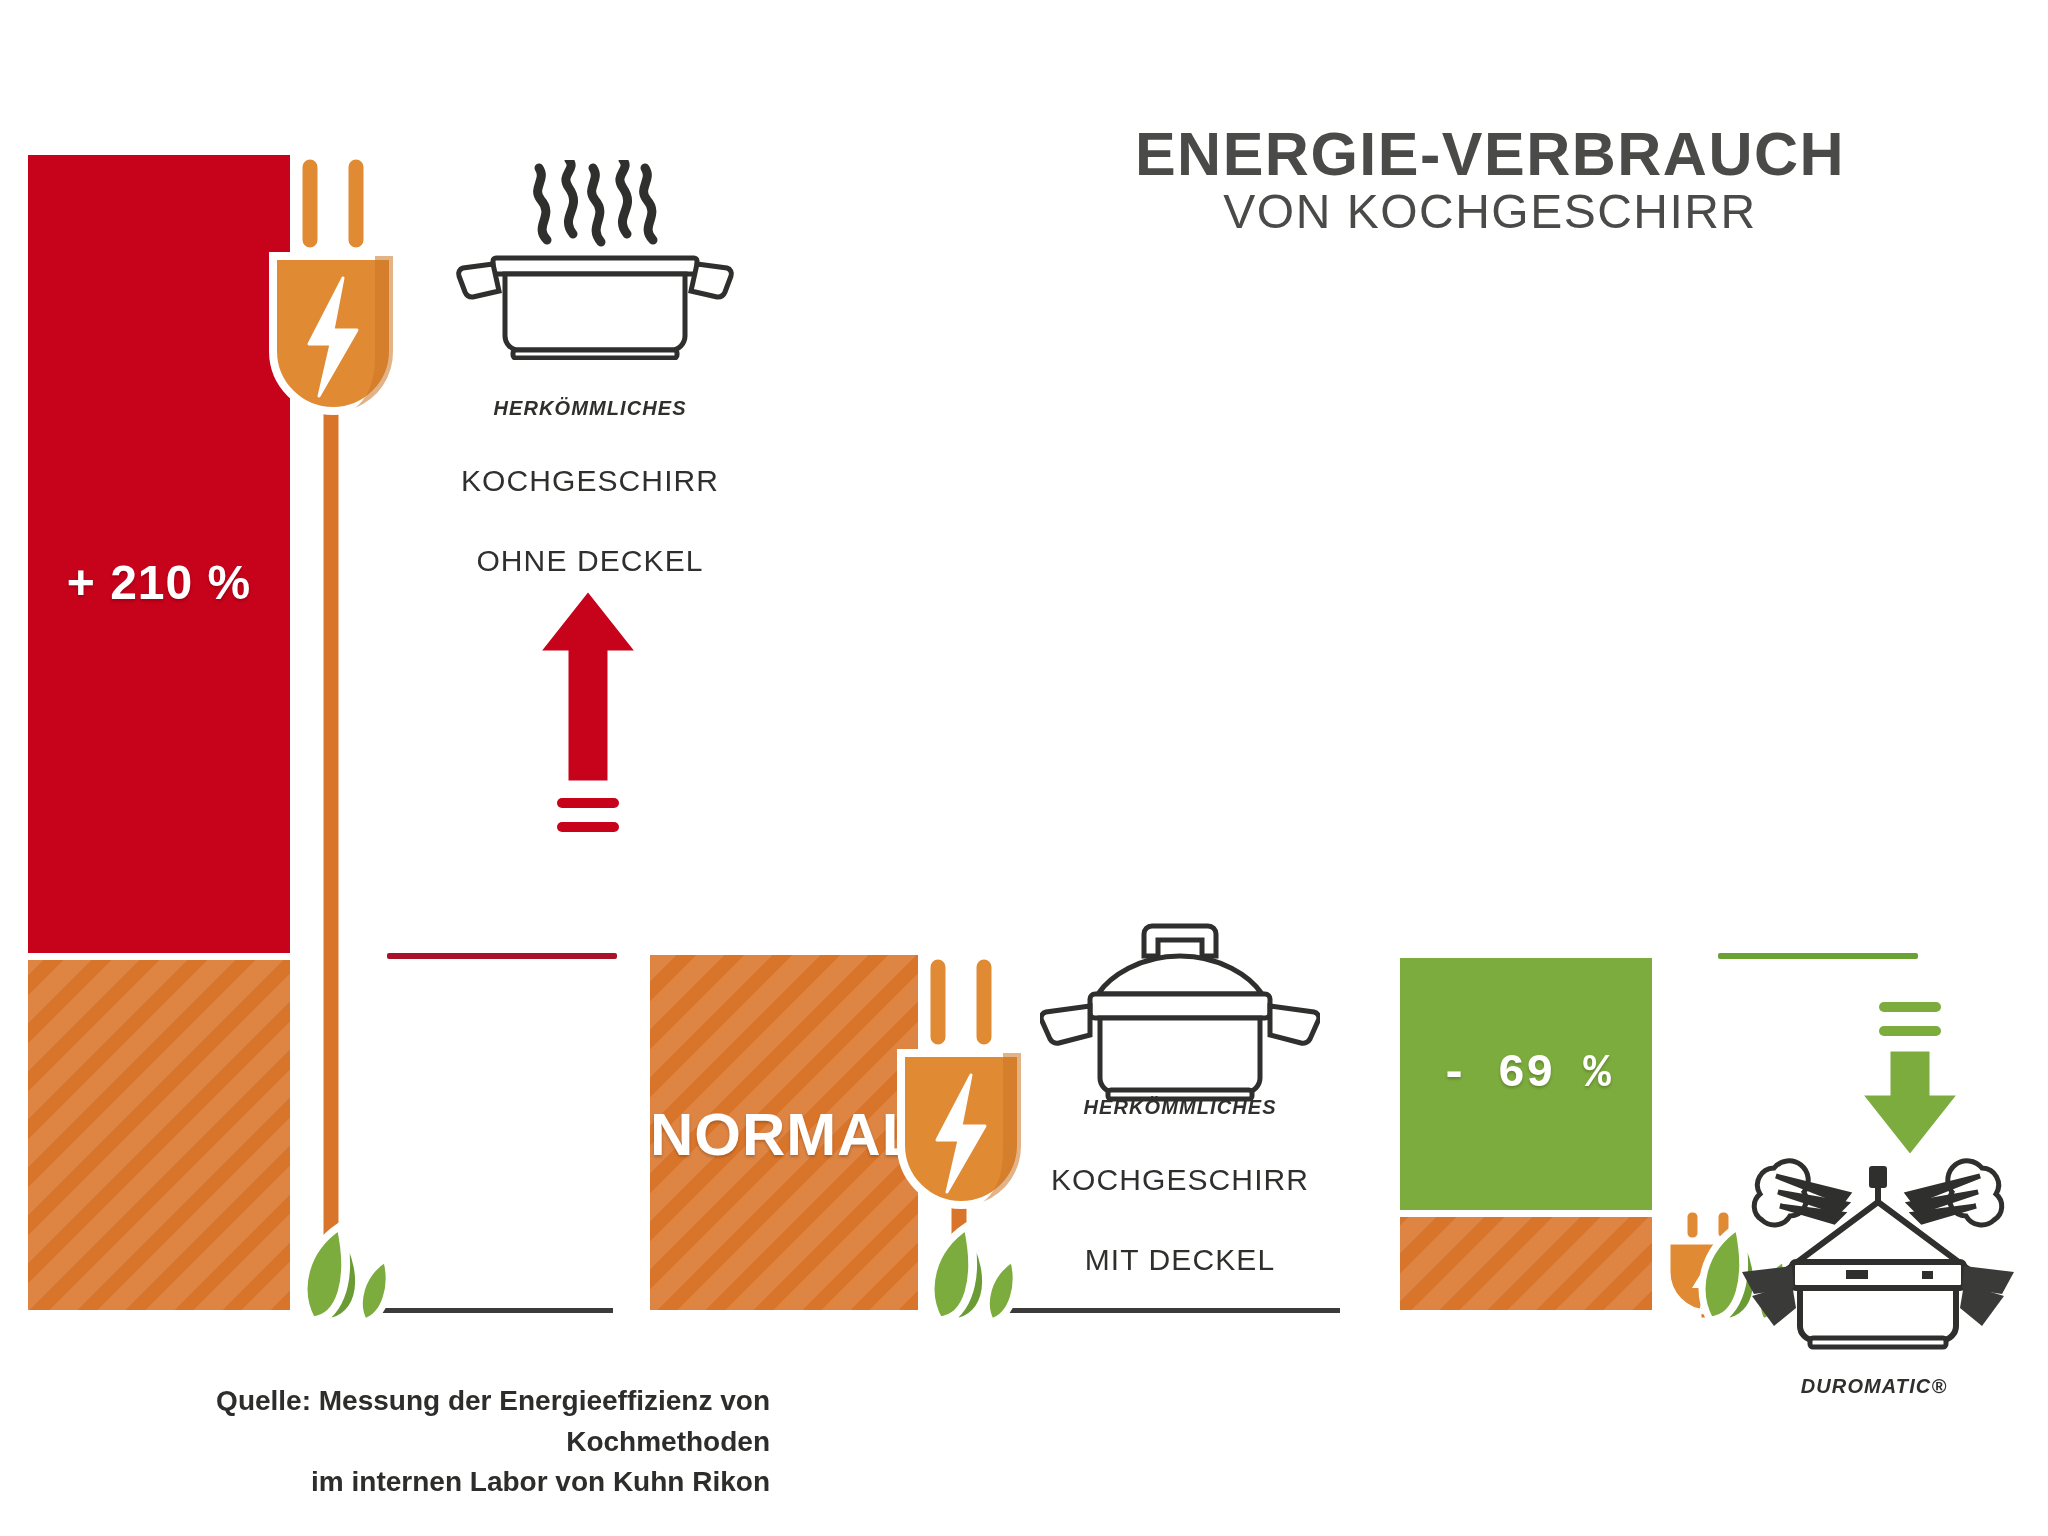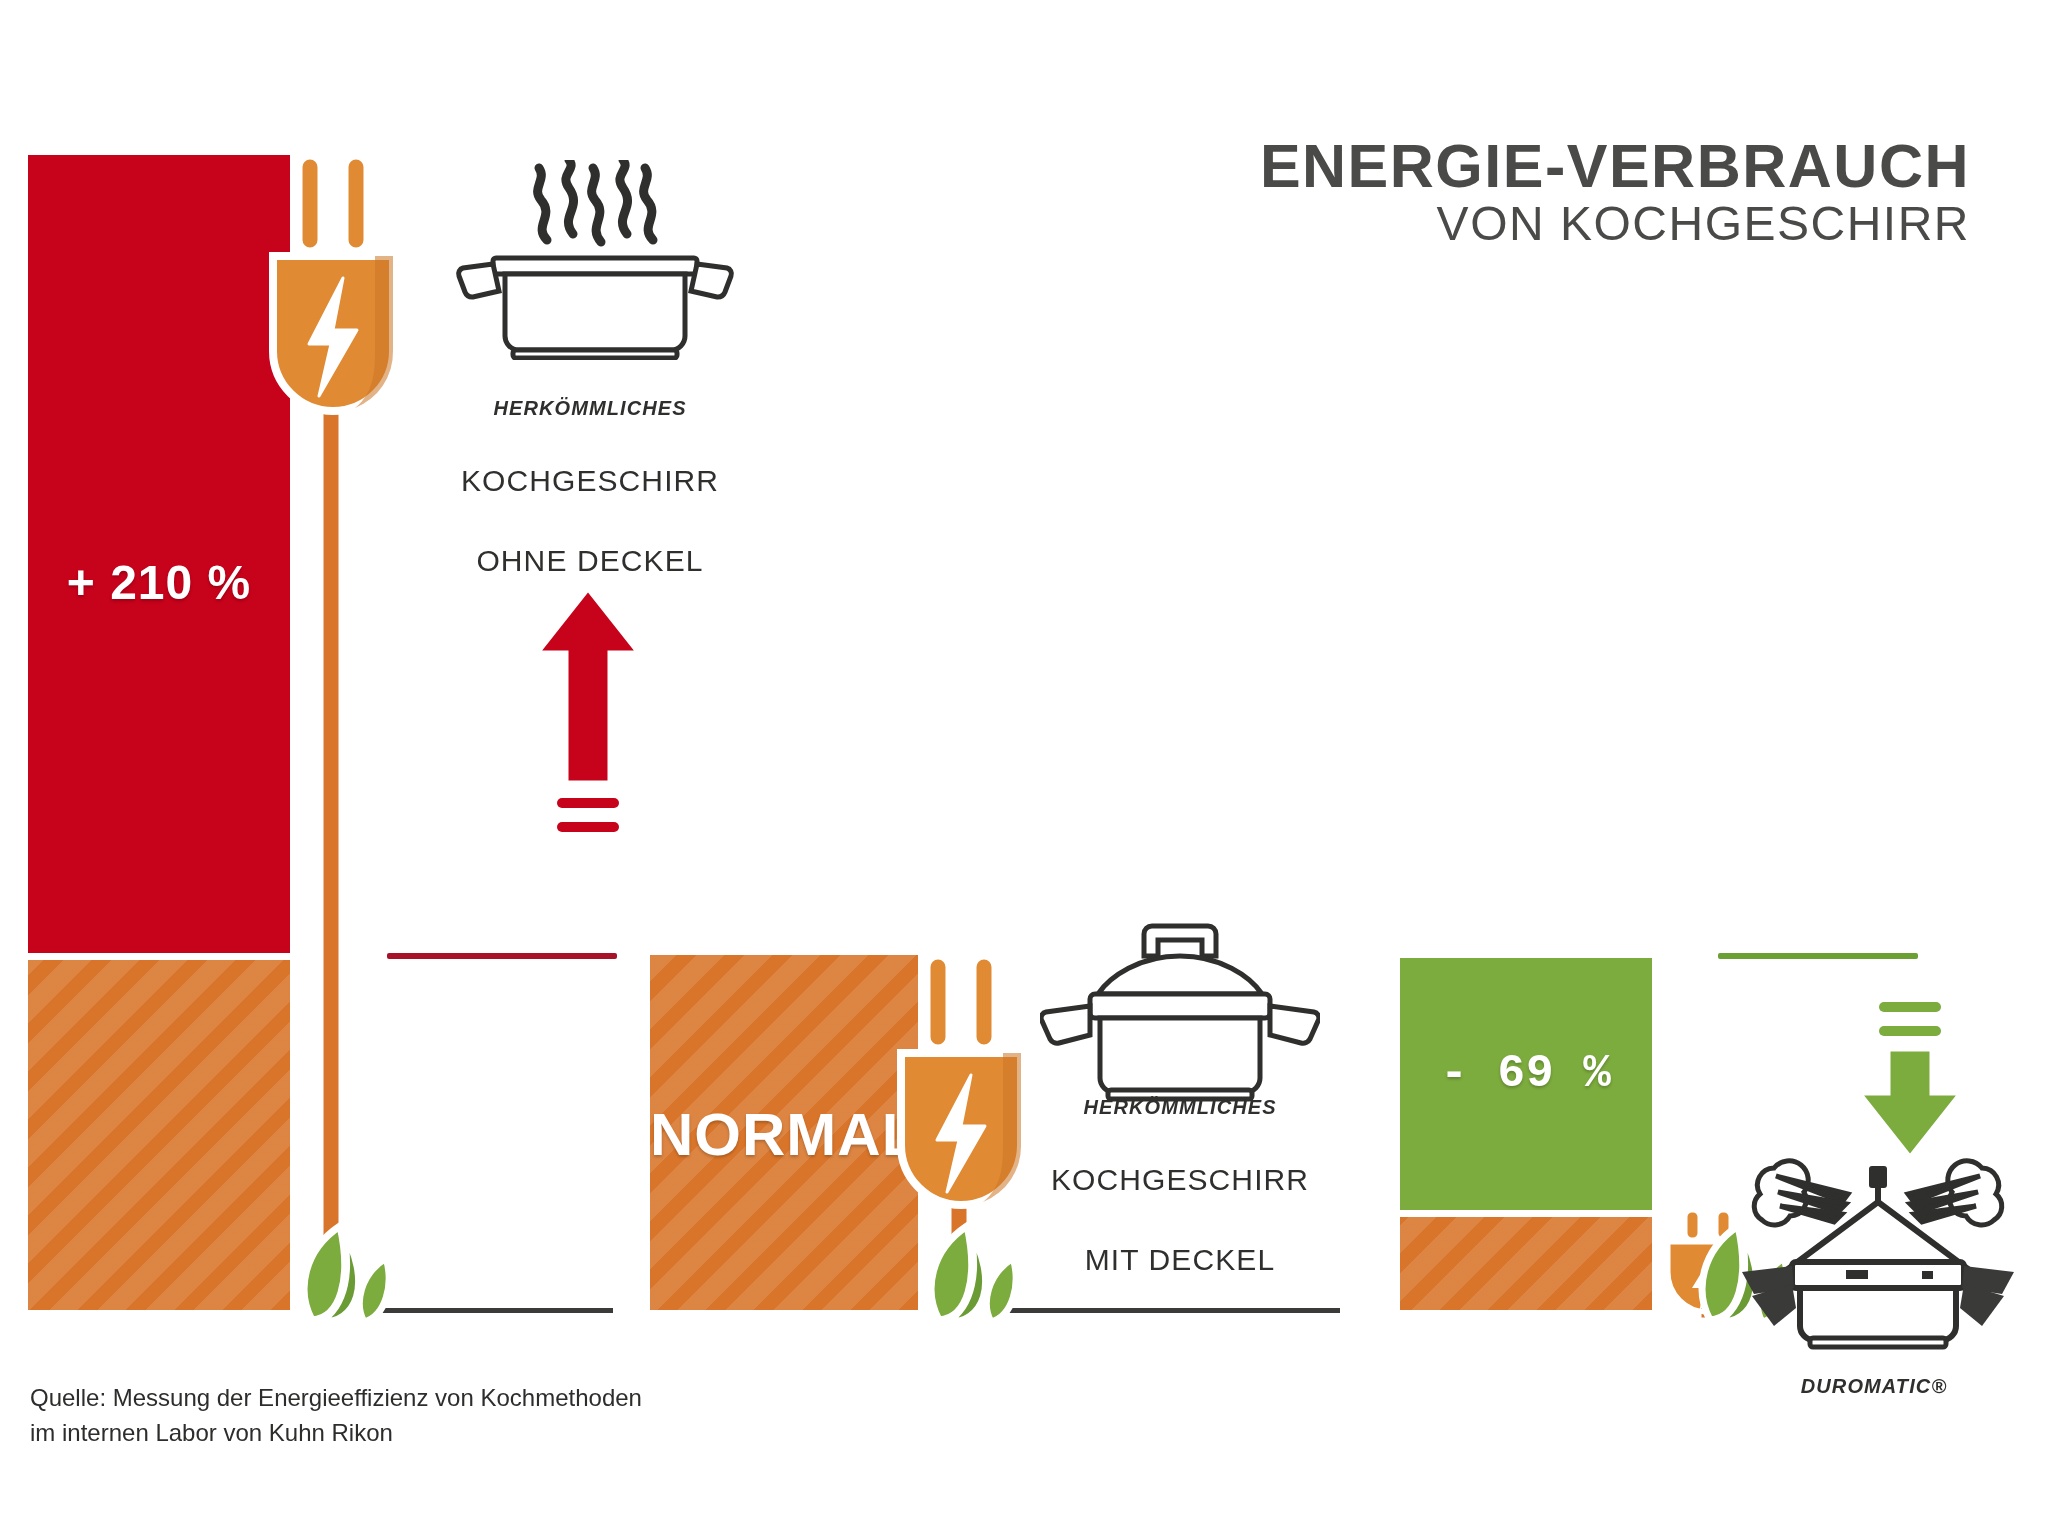--- a/index.html
+++ b/index.html
@@ -6,21 +6,21 @@
   html,body { background:#ffffff; }
   body {
     width:2048px; height:1536px;
     font-family:"Liberation Sans", sans-serif;
     position:relative; overflow:hidden;
     color:#3c3c3b;
   }
   #stage { position:absolute; inset:0; }
 
   
-  .title-block { position:absolute; left:1010px; top:136px; width:960px; text-align:right; }
+  .title-block { position:absolute; left:1010px; top:124px; width:960px; text-align:center; }
   .title-1 {
     font-size:61px; font-weight:bold; letter-spacing:1.5px;
     color:#4a4a49; line-height:1.0; white-space:nowrap;
   }
   .title-2 {
     font-size:48px; font-weight:300; letter-spacing:1.5px;
     color:#4a4a49; line-height:1.12; white-space:nowrap;
   }
 
   
@@ -52,22 +52,23 @@
   .refline { position:absolute; height:6px; border-radius:2px; }
 
   
   .caption { position:absolute; text-align:center; color:#2f2f2e; line-height:1.22; }
   .caption .l1 { font-weight:bold; font-size:20px; letter-spacing:1.1px;font-style:italic; }
   .caption .l2, .caption .l3 { font-weight:300; font-size:30px; letter-spacing:1.1px;margin-top:43px; }
 
   
   .source {
     position:absolute; left:30px; top:1381px; width:740px;
-    font-size:24px; line-height:1.45; color:#2d2d2c; font-weight:400;
+    font-size:28px; line-height:1.45; color:#2d2d2c; font-weight:700;
     white-space:pre-line;
+    text-align:right;
   }
 
   
   .plug { position:absolute; }
   .plug svg { display:block; }
 
   .leaves { position:absolute; }
   .leaves svg { display:block; }
 
   .potico { position:absolute; }

